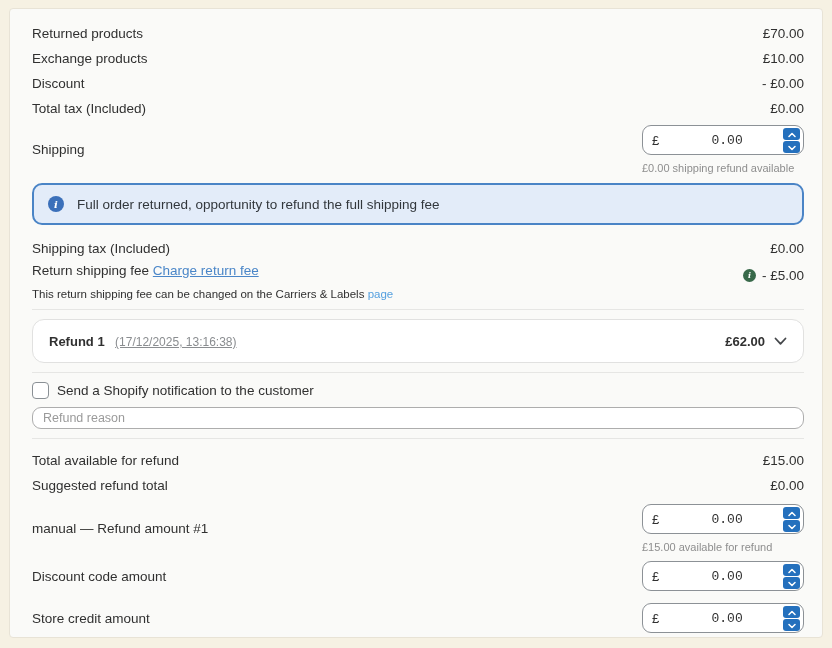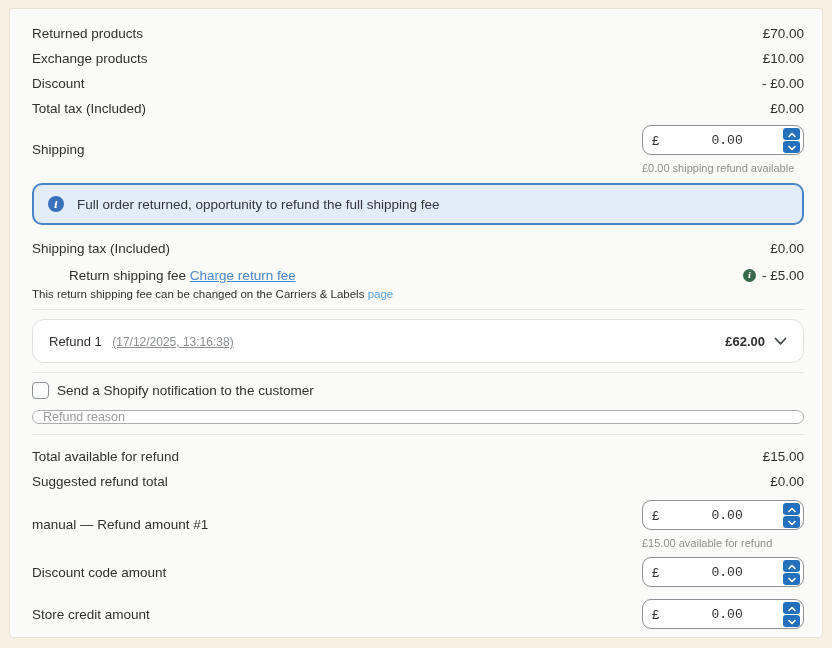--- a/index.html
+++ b/index.html
@@ -52,50 +52,50 @@
     background: #e3ecf9; border: 2px solid #4a84c6; border-radius: 10px;
     font-size: 13.5px; color: #32373c;
   }
   .info-blue {
     flex: 0 0 auto; width: 16px; height: 16px; border-radius: 50%;
     background: #3b70ba; color: #fff; font-size: 10px; font-weight: bold;
     display: flex; align-items: center; justify-content: center;
     font-family: "DejaVu Serif", serif; font-style: italic;
   }
   .fee-line {
-    display: flex; justify-content: space-between; align-items: center;
-    min-height: 24px; font-size: 13.5px; margin-top: 2px; margin-left: 37px;
+    display: flex; justify-content: space-between; 
+    min-height: 24px; font-size: 13.5px; margin-top: 2px;
   }
   .fee-line a { color: #4a86c8; text-decoration: underline; cursor: pointer; }
   .fee-right { display: flex; align-items: center; gap: 6px; }
   .info-green {
     width: 13px; height: 13px; border-radius: 50%;
     background: #38694a; color: #fff; font-size: 8px; font-weight: bold;
     display: flex; align-items: center; justify-content: center;
     font-family: "DejaVu Serif", serif; font-style: italic;
   }
   .fee-note { font-size: 11.5px; color: #303030; margin-top: 1px; }
   .fee-note a { color: #55a0df; text-decoration: none; cursor: pointer; }
   .divider { height: 1px; background: #e6e6e4; margin: 9px 0; }
   .refund-card {
     display: flex; justify-content: space-between; align-items: center;
     background: #fff; border: 1px solid #e1e1e0; border-radius: 12px;
     padding: 12px 16px; margin: 8px 0; cursor: pointer;
   }
-  .refund-card .title { font-size: 13px; font-weight: normal; }
+  .refund-card .title { font-size: 13px; font-weight: bold; }
   .refund-card .date { font-size: 12px; color: #8a8d90; margin-left: 6px; font-weight: normal; text-decoration: underline; }
   .refund-card .amount { font-size: 13px; font-weight: bold; }
   .refund-right { display: flex; align-items: center; gap: 9px; }
   .check-row { display: flex; align-items: center; gap: 8px; margin: 5px 0 8px 0; font-size: 13.5px; }
   .checkbox {
     width: 17px; height: 17px; border: 1.5px solid #8a9095; border-radius: 4px;
     background: #fff; cursor: pointer; flex: 0 0 auto;
   }
   .reason-input {
-    width: 100%; height: 14px; border: 1px solid #adadad; border-radius: 9px;
+    width: 100%; height: 22px; border: 1px solid #adadad; border-radius: 9px;
     padding: 0 10px; font-size: 12.5px; color: #303030; background: #fff;
     font-family: inherit; outline: none;
   }
   .reason-input::placeholder { color: #9a9a9a; }
 </style>
 </head>
 <body>
 
 <div class="card">
 

